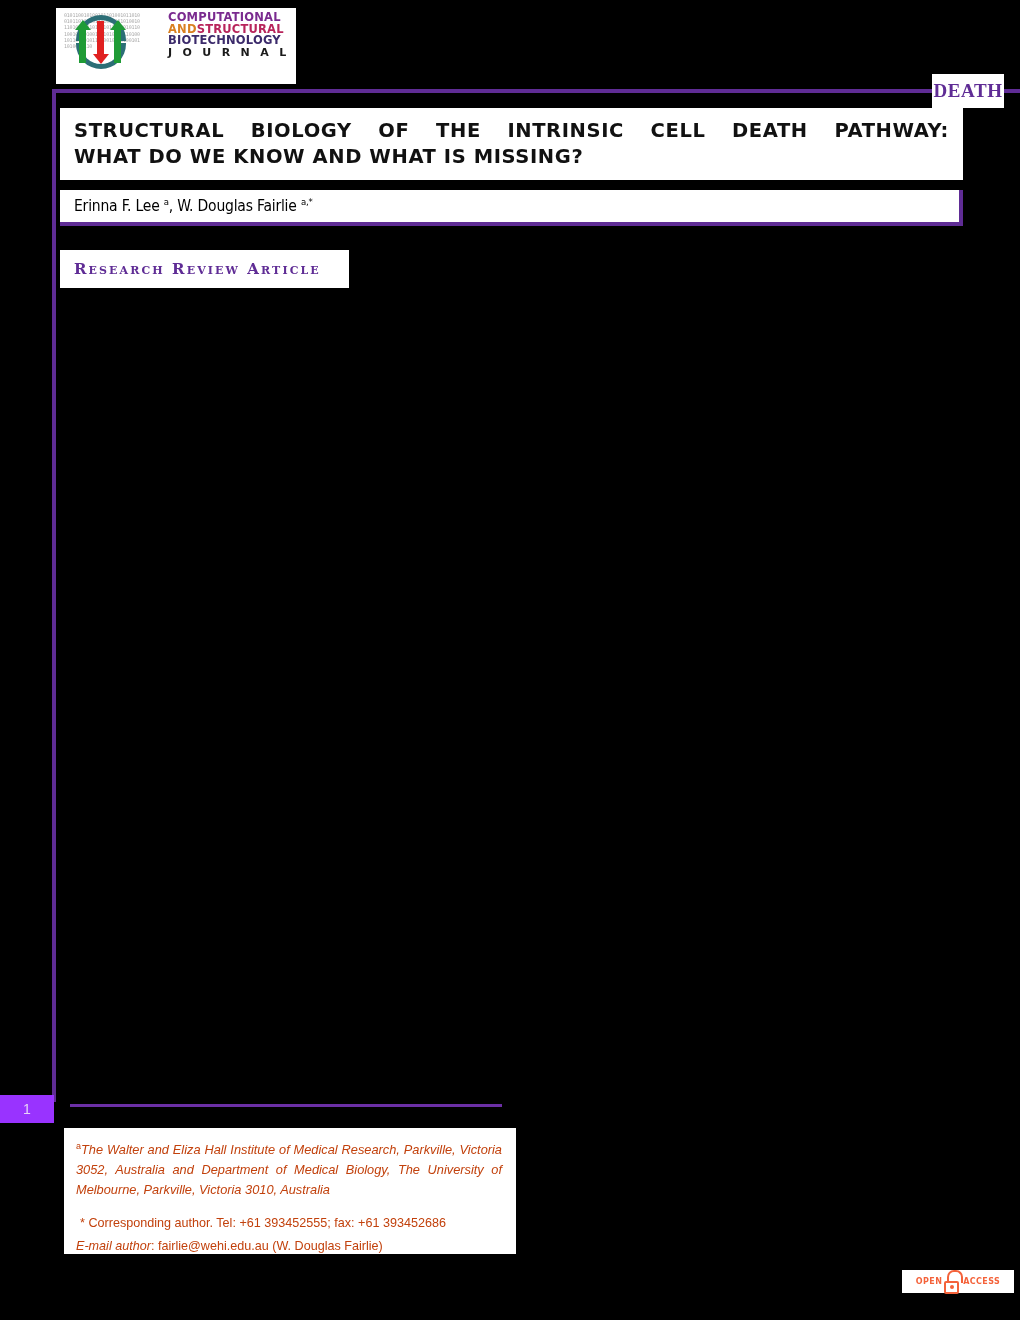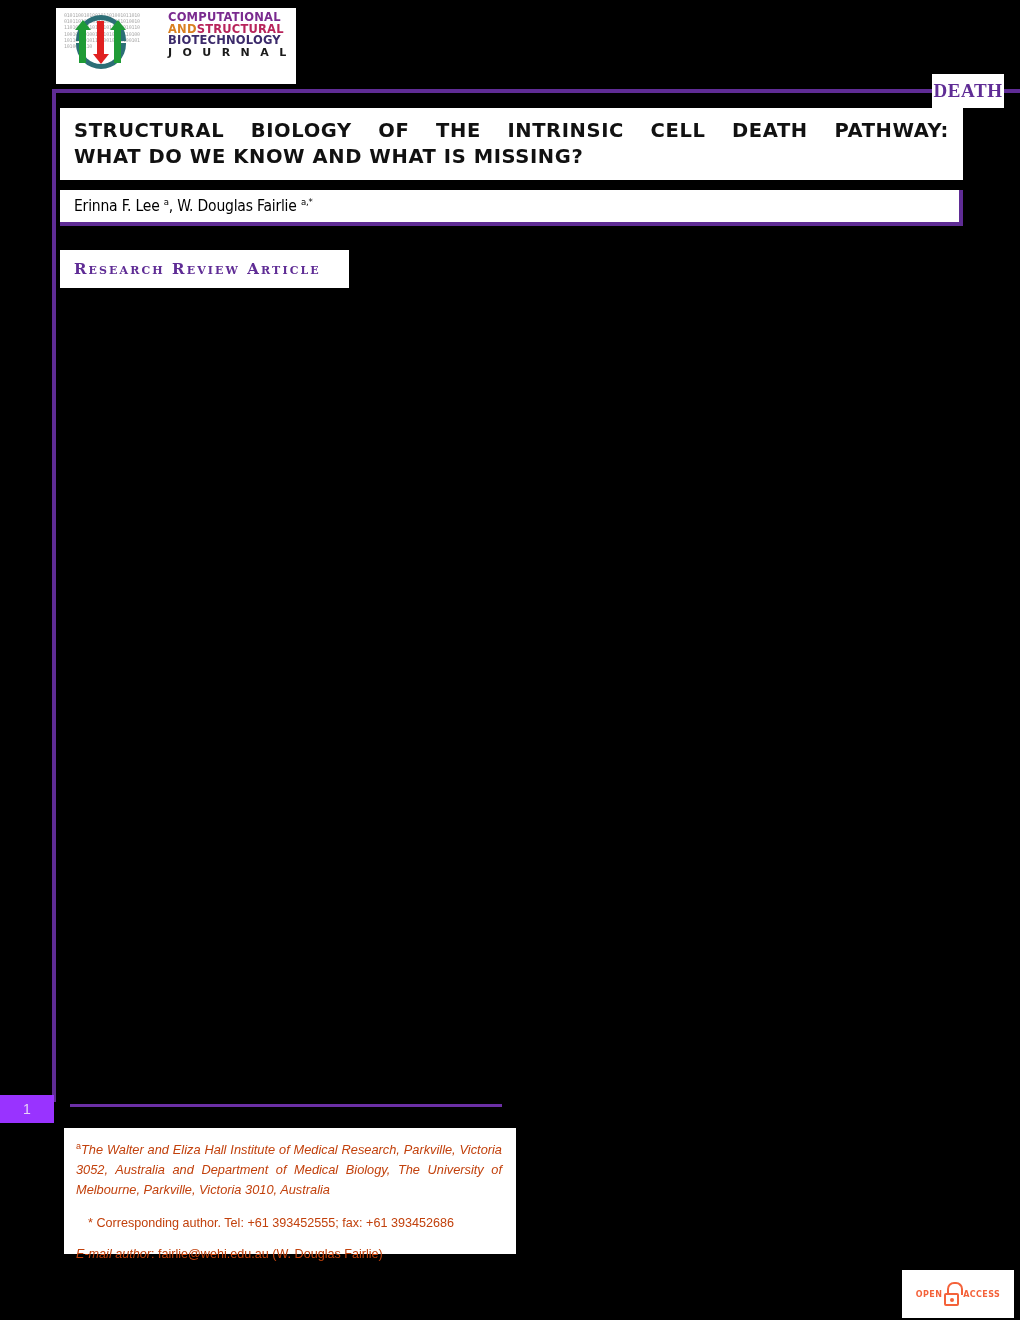--- a/index.html
+++ b/index.html
@@ -301,37 +301,37 @@
     font-size: 9px;
     vertical-align: super;
   }
   .corr-block {
     margin-top: 14px;
   }
   .corr-line {
     font-family: "Liberation Sans", sans-serif;
     font-size: 12.6px;
     line-height: 1.5;
-    margin: 12px;
+    margin: 4px;
   }
   .corr-email {
     font-family: "Liberation Sans", sans-serif;
     font-size: 12.6px;
     line-height: 1.5;
     margin: 0;
   }
   .corr-email i { font-style: italic; }
 
   
   .oa-box {
     position: absolute;
     left: 902px;
     top: 1270px;
     width: 112px;
-    height: 48px;
+    height: 23px;
     background: #ffffff;
     display: flex;
     align-items: center;
     justify-content: center;
     gap: 2px;
   }
   .oa-word {
     font-family: "DejaVu Sans", sans-serif;
     font-weight: bold;
     font-size: 8px;

